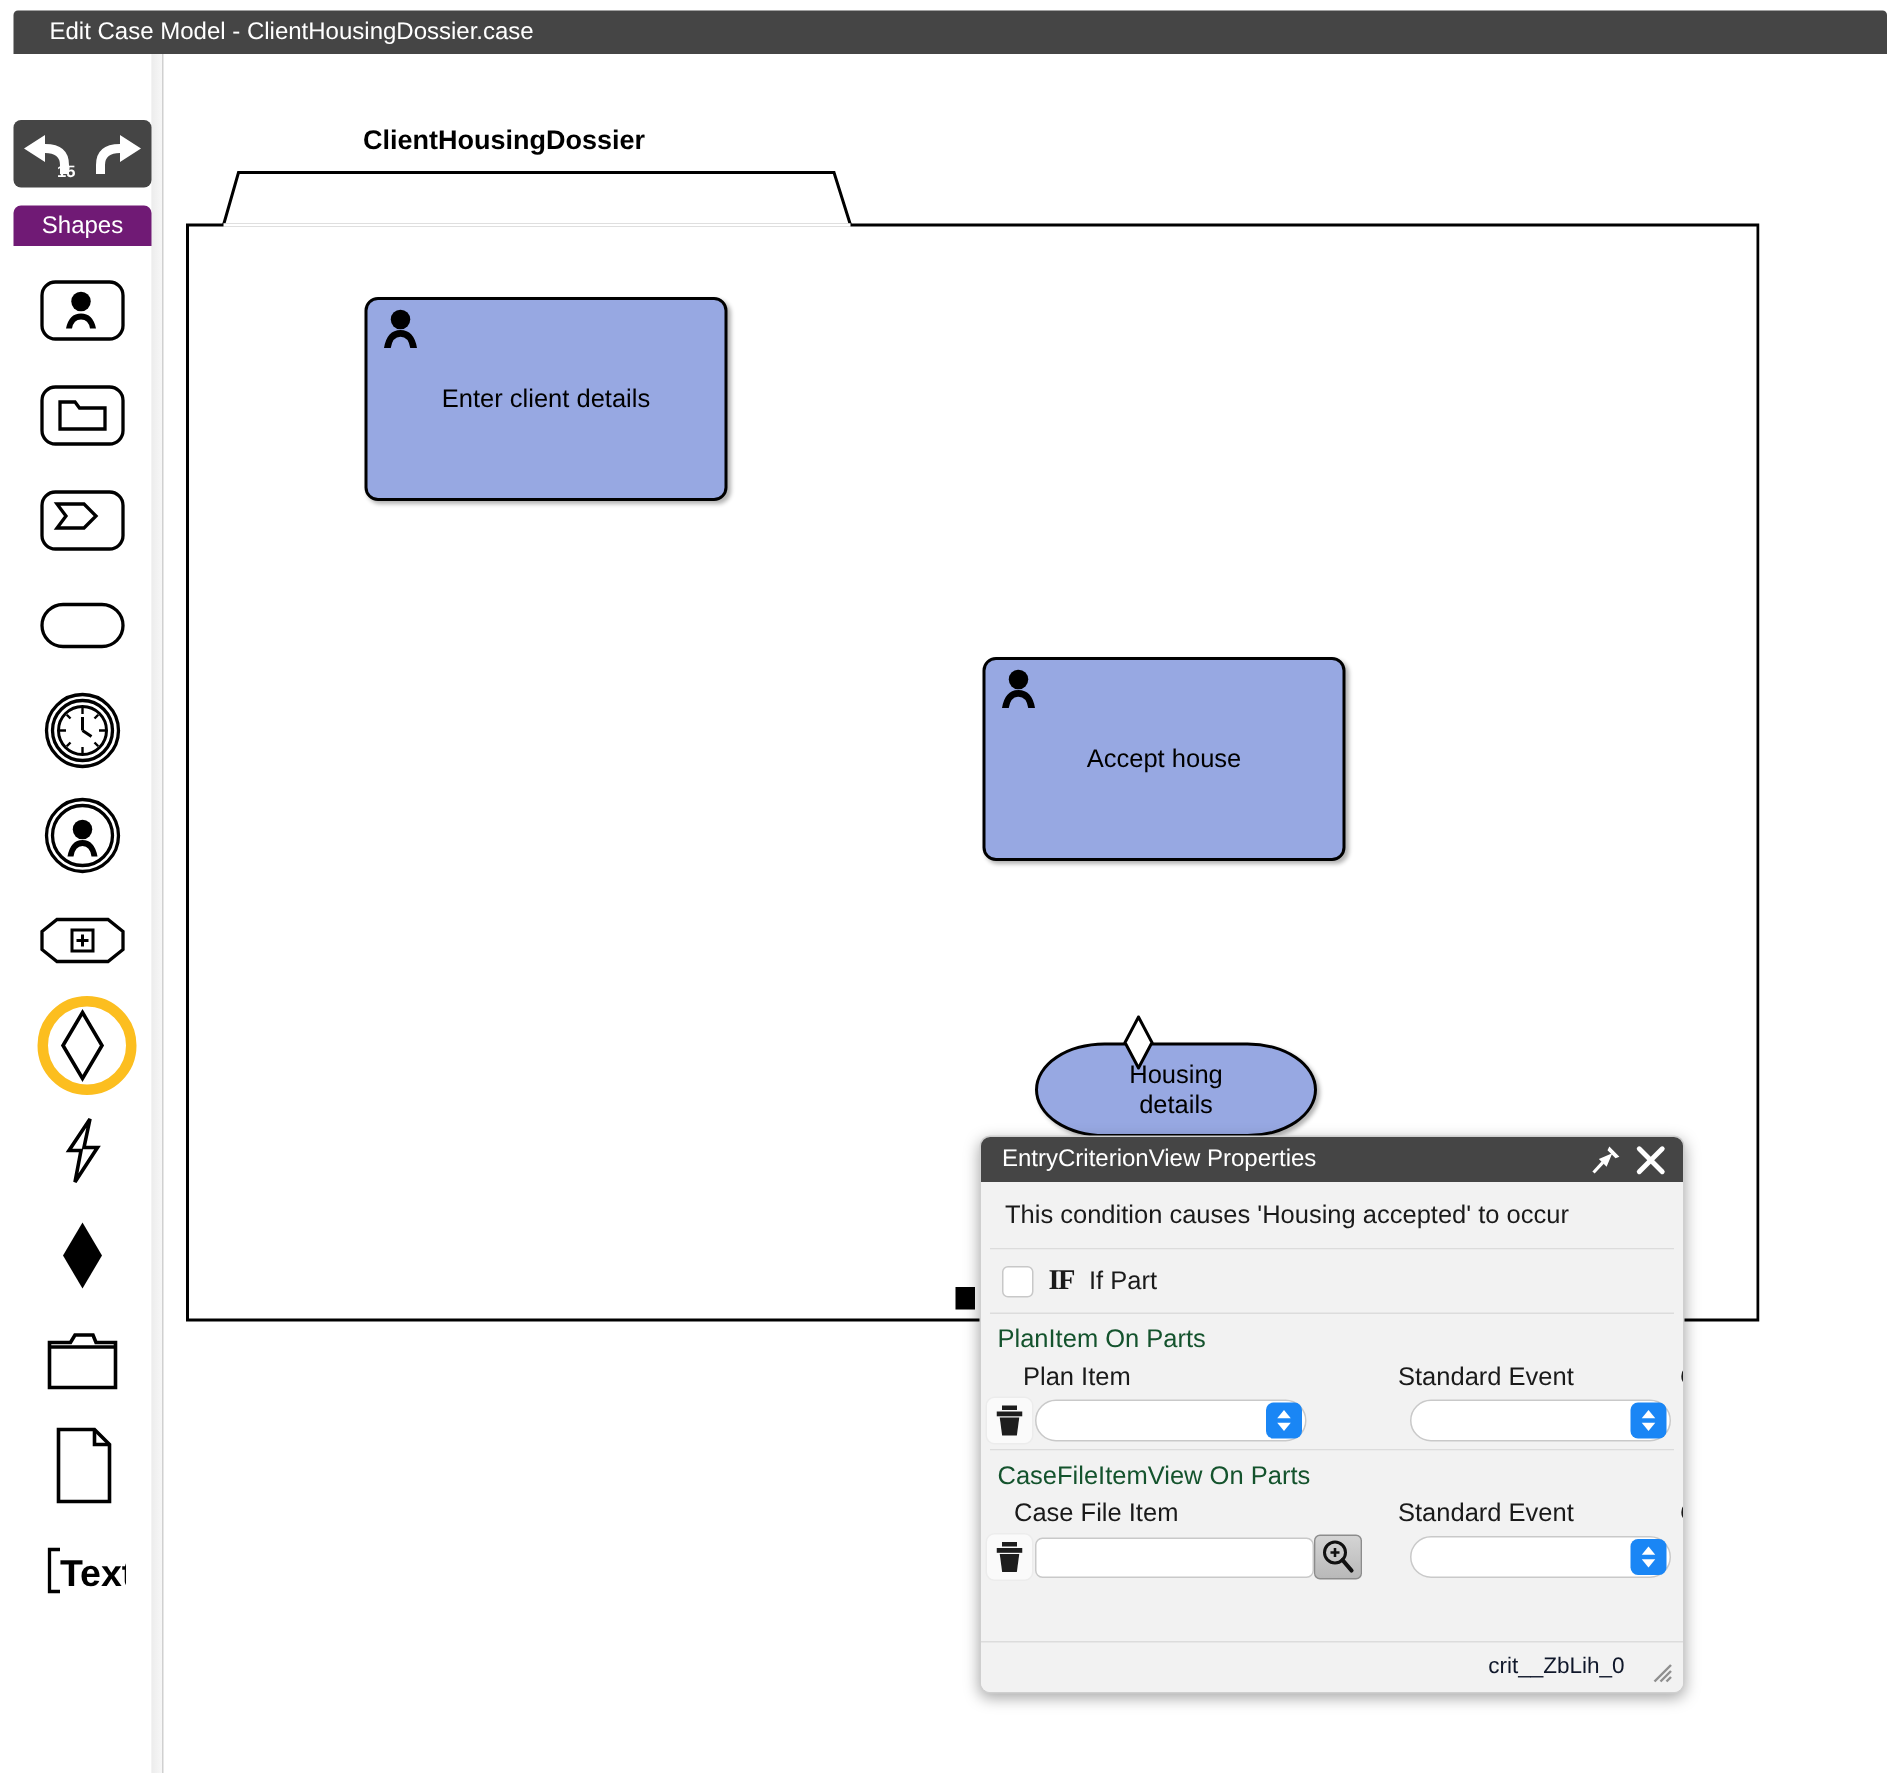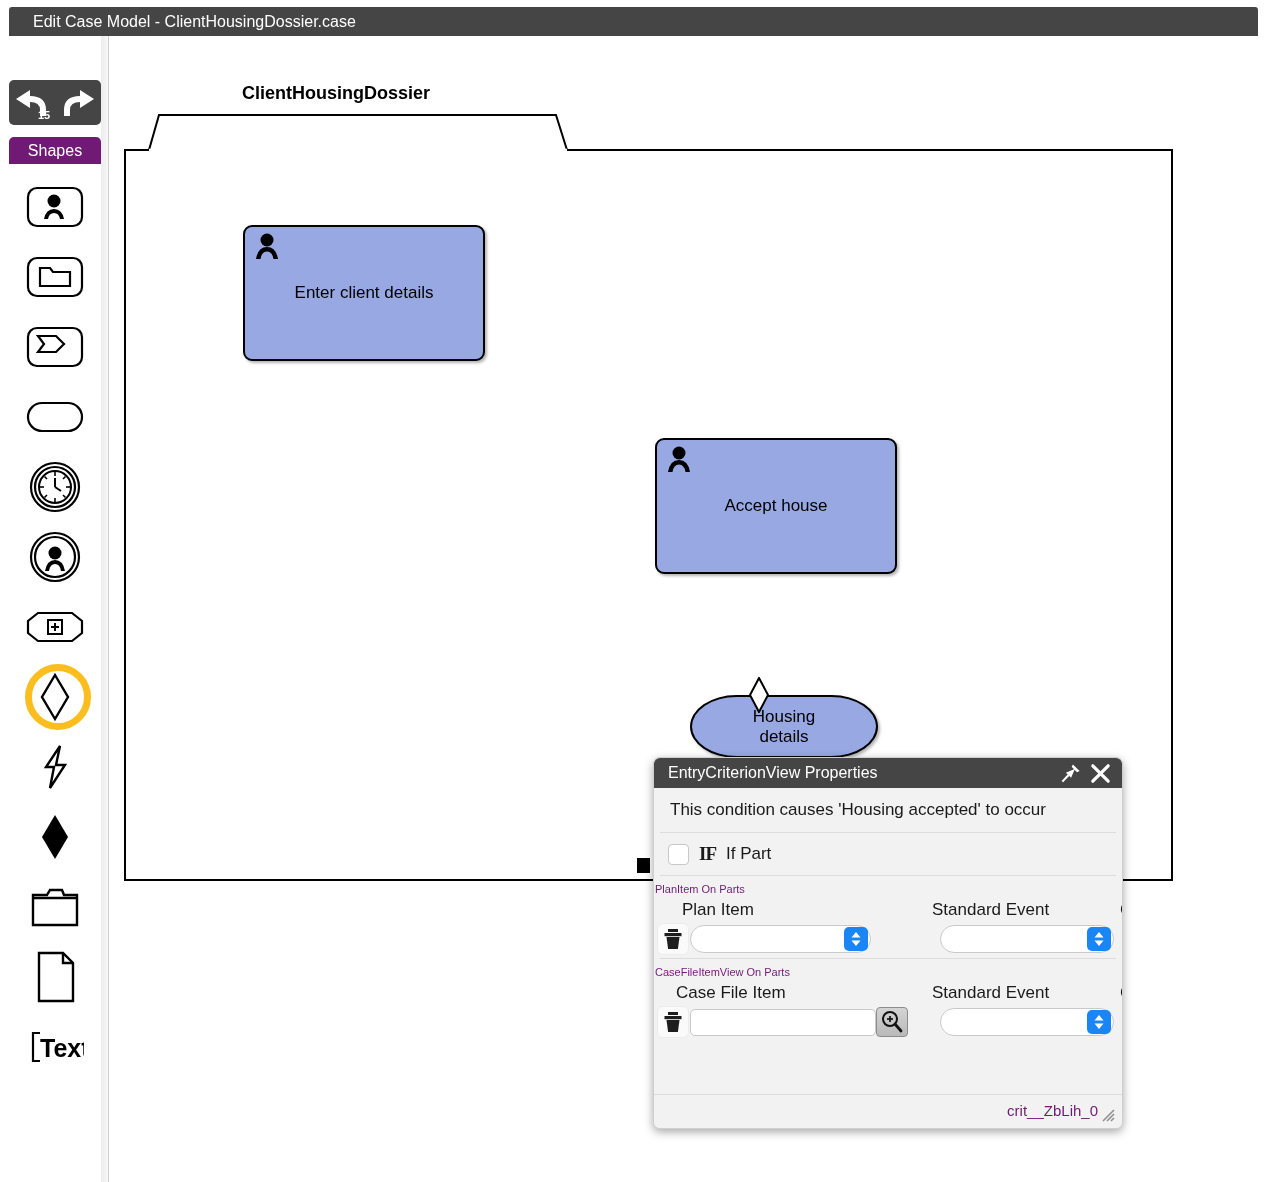--- a/index.html
+++ b/index.html
@@ -240,23 +240,23 @@
   .if-glyph {
     font-family: "Liberation Serif", serif;
     font-weight: bold;
     font-size: 19px;
     color: #1a1a1a;
     letter-spacing: -1px;
   }
   .ifpart-label { font-size: 17px; color: #1a1a1a; }
 
   .section-title {
-    font-size: 11px;
-    color: #701a75;
-    padding: 7px 0 5px 1px;
+    font-size: 17px;
+    color: #14532d;
+    padding: 7px 0 5px 11px;
     background: #f2f2f2;
   }
   .grid-head {
     position: relative;
     height: 24px;
     font-size: 17px;
     color: #1a1a1a;
   }
   .grid-head span { position: absolute; top: 0; }
   .grid-row {
@@ -314,23 +314,23 @@
   }
   .props-footer {
     position: absolute;
     left: 0; right: 0; bottom: 0;
     height: 34px;
     background: #f2f2f2;
     border-top: 1px solid #dcdcdc;
   }
   .props-footer .fid {
     position: absolute;
-    right: 24px; top: 7px;
+    right: 39px; top: 7px;
     font-size: 15px;
-    color: #701a75;
+    color: #0f172a;
   }
   .resize-grip {
     position: absolute;
     right: 7px; bottom: 6px;
     width: 15px; height: 15px;
     cursor: nwse-resize;
   }
 </style>
 </head>
 <body>
@@ -479,21 +479,21 @@
 
     <div class="case-plan">
 
       <svg width="1049" height="771" viewBox="0 0 1049 771" style="position:absolute;left:0;top:0;">
         <path d="M25 39 L35 4 L432 4 L443 39" fill="#ffffff" stroke="#000" stroke-width="2"></path>
         <rect x="1" y="39" width="1047" height="730" fill="#ffffff" stroke="#000" stroke-width="2"></rect>
         <path d="M25 39 L443 39" stroke="#ffffff" stroke-width="2.4"></path>
       </svg>
       <div class="case-tab-label">ClientHousingDossier</div>
 
-      <div class="task" style="left:119px; top:87px; width:242px; height:136px;margin-top:27px;">
+      <div class="task" style="left:119px; top:87px; width:242px; height:136px;">
         <svg class="task-icon" viewBox="0 0 30 32">
           <circle cx="15" cy="9" r="6.5" fill="#000"></circle>
           <path d="M4 28 q2 -12 11 -12 q9 0 11 12 l-4.5 0 q-1.2 -7.5 -6.5 -7.5 q-5.3 0 -6.5 7.5 Z" fill="#000"></path>
         </svg>
         <div class="task-label">Enter client details</div>
       </div>
 
 
       <div class="task" style="left:531px; top:327px; width:242px; height:136px;">
         <svg class="task-icon" viewBox="0 0 30 32">

